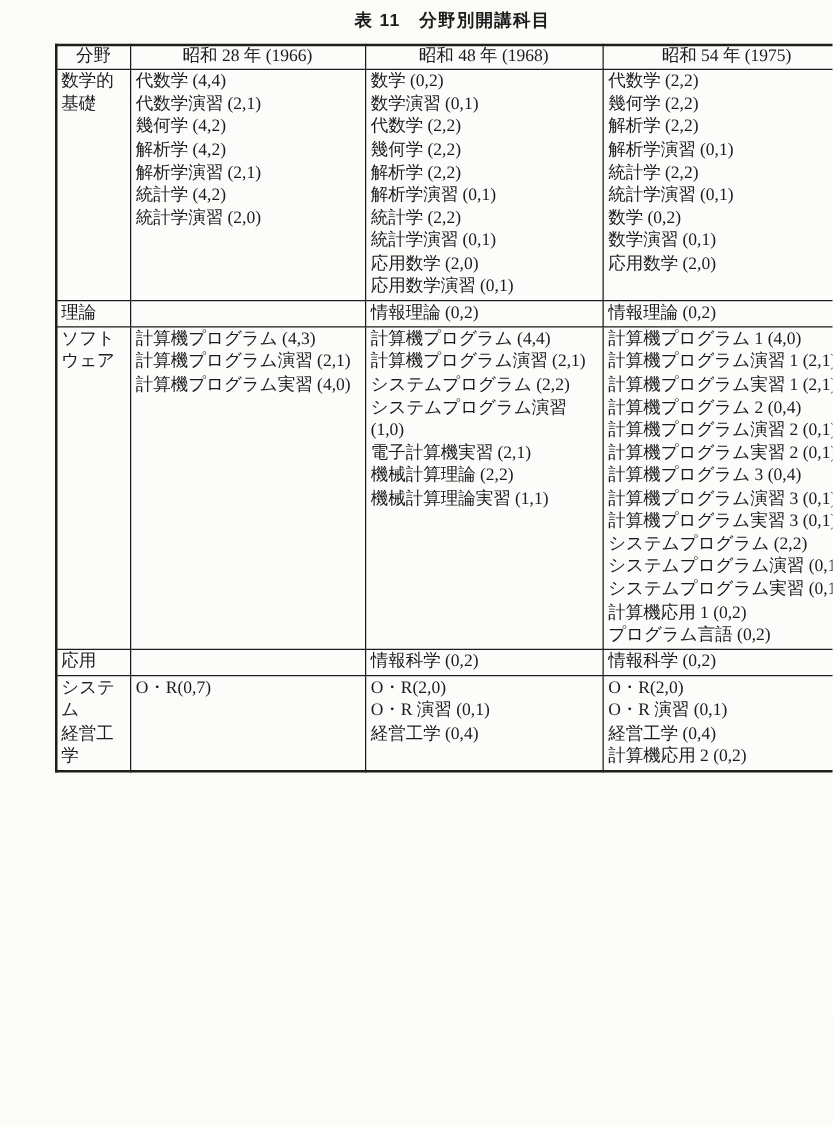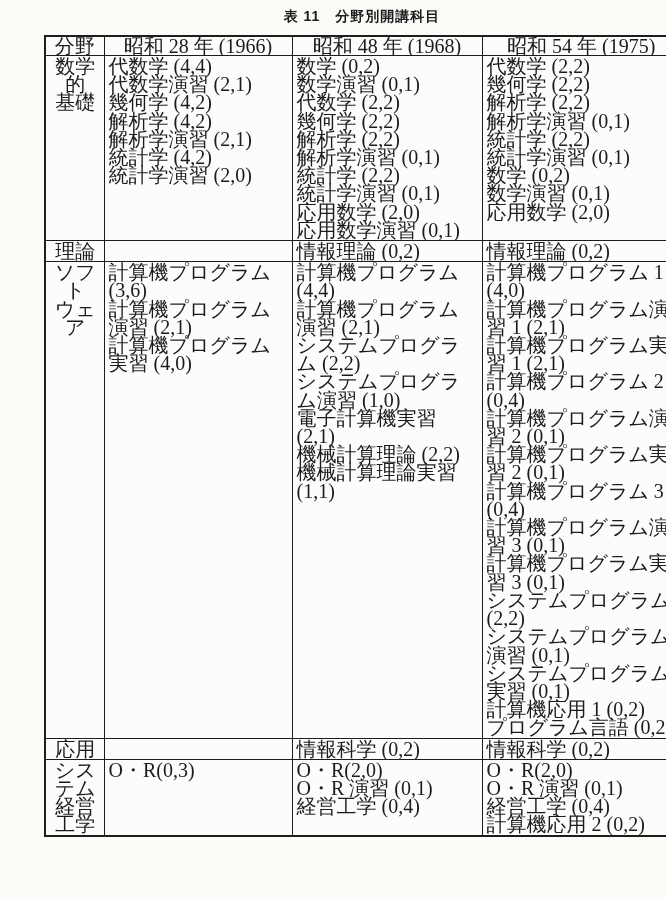--- a/index.html
+++ b/index.html
@@ -33,41 +33,40 @@
     margin: 9px 0 0 15px;
     border: 2px solid #1d1d1d;
     background: #fcfcfa;
   }
   col.c-field { width: 59px; }
   col.c-1966  { width: 188px; }
   col.c-1973  { width: 190px; }
   col.c-1979  { width: 199px; }
   th, td {
     border: 1px solid #1d1d1d;
-    font-size: 20px;
+    font-size: 14px;
     font-weight: normal;
     vertical-align: top;
     padding: 1px 4px 1px 4px;
     white-space: pre-line;
     overflow: hidden;
   }
   th {
     text-align: center;
     line-height: 16px;
     height: 16px;
     padding: 1px 2px;
   }
   td {
     line-height: 18.2px;
     text-align: left;
   }
   td.field-cell {
     padding-left: 3px;
     padding-right: 2px;
-    text-align: center;
   }
 </style>
 </head>
 <body>
 
 <div class="page">
   <div class="title">表 11　分野別開講科目</div>
 
   <table class="course-table">
     <colgroup>
@@ -117,21 +116,21 @@
       </tr>
       <tr>
         <td class="field-cell">理論</td>
         <td></td>
         <td>情報理論 (0,2)</td>
         <td>情報理論 (0,2)</td>
       </tr>
       <tr>
         <td class="field-cell">ソフト
 ウェア</td>
-        <td>計算機プログラム (3,6)
+        <td>計算機プログラム (4,3)
 計算機プログラム演習 (2,1)
 計算機プログラム実習 (4,0)</td>
         <td>計算機プログラム (4,4)
 計算機プログラム演習 (2,1)
 システムプログラム (2,2)
 システムプログラム演習 (1,0)
 電子計算機実習 (2,1)
 機械計算理論 (2,2)
 機械計算理論実習 (1,1)</td>
         <td>計算機プログラム 1 (4,0)
@@ -151,21 +150,21 @@
       </tr>
       <tr>
         <td class="field-cell">応用</td>
         <td></td>
         <td>情報科学 (0,2)</td>
         <td>情報科学 (0,2)</td>
       </tr>
       <tr>
         <td class="field-cell">システム
 経営工学</td>
-        <td>O・R(0,3)</td>
+        <td>O・R(0,7)</td>
         <td>O・R(2,0)
 O・R 演習 (0,1)
 経営工学 (0,4)</td>
         <td>O・R(2,0)
 O・R 演習 (0,1)
 経営工学 (0,4)
 計算機応用 2 (0,2)</td>
       </tr>
     </tbody>
   </table>

